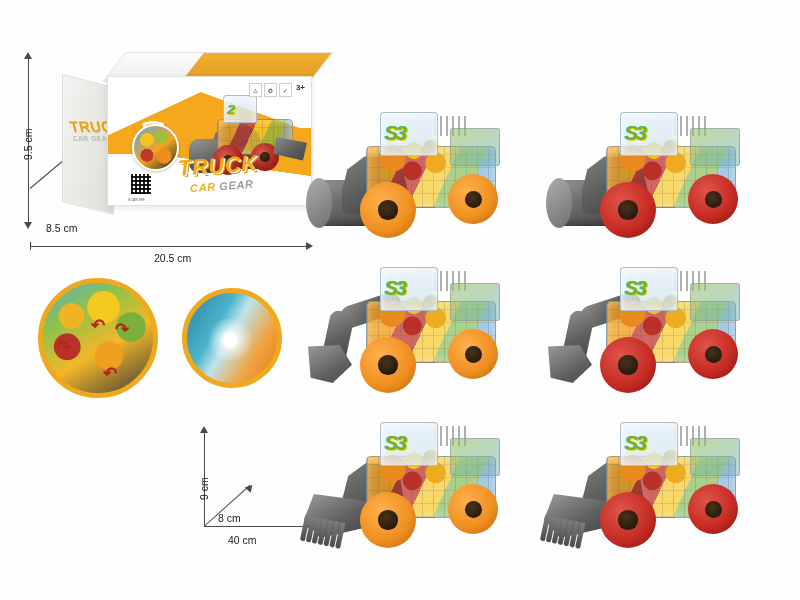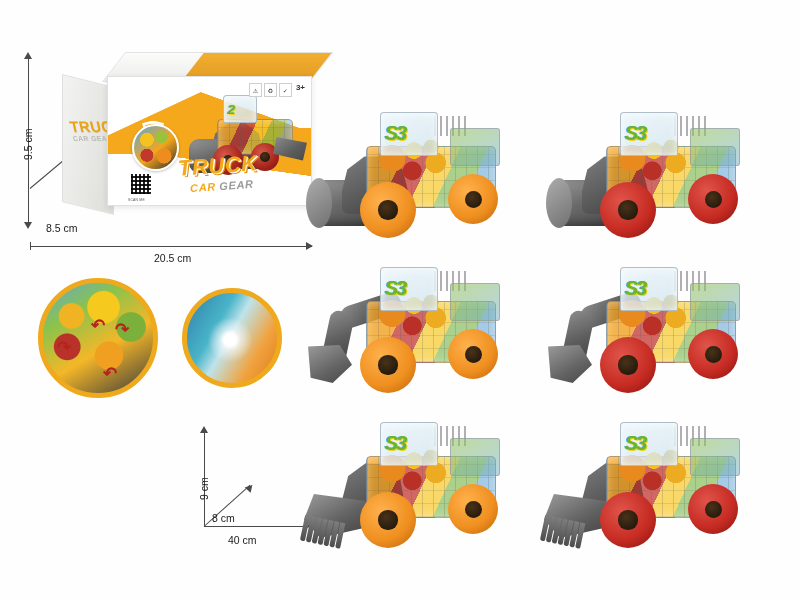--- a/index.html
+++ b/index.html
@@ -377,21 +377,21 @@
 
   <div class="feat feat-light"></div>
 
   <div>
     <div class="ln vln" style="left:204px;top:432px;height:94px;"></div>
     <div class="arrowhead" style="left:200px;top:426px;border-left:4px solid transparent;border-right:4px solid transparent;border-bottom:7px solid #4a4a4a;"></div>
     <div class="dim-label vert" style="left:198px;top:500px;">9 cm</div>
 
     <div class="ln" style="left:204px;top:526px;width:62px;height:1px;transform:rotate(-42deg);transform-origin:left center;"></div>
     <div class="arrowhead" style="left:246px;top:484px;border-left:4px solid transparent;border-right:4px solid transparent;border-bottom:7px solid #4a4a4a;transform:rotate(42deg);"></div>
-    <div class="dim-label" style="left:212px;top:512px;">8 cm</div>
+    <div class="dim-label" style="left:218px;top:512px;">8 cm</div>
 
     <div class="ln hln" style="left:204px;top:526px;width:106px;"></div>
     <div class="arrowhead" style="left:304px;top:522px;border-top:4px solid transparent;border-bottom:4px solid transparent;border-left:7px solid #4a4a4a;"></div>
     <div class="dim-label" style="left:228px;top:534px;">40 cm</div>
   </div>
 
   <div class="grid">
 
     <div class="cell" style="left:0px;top:0px;">
       <div class="veh">

